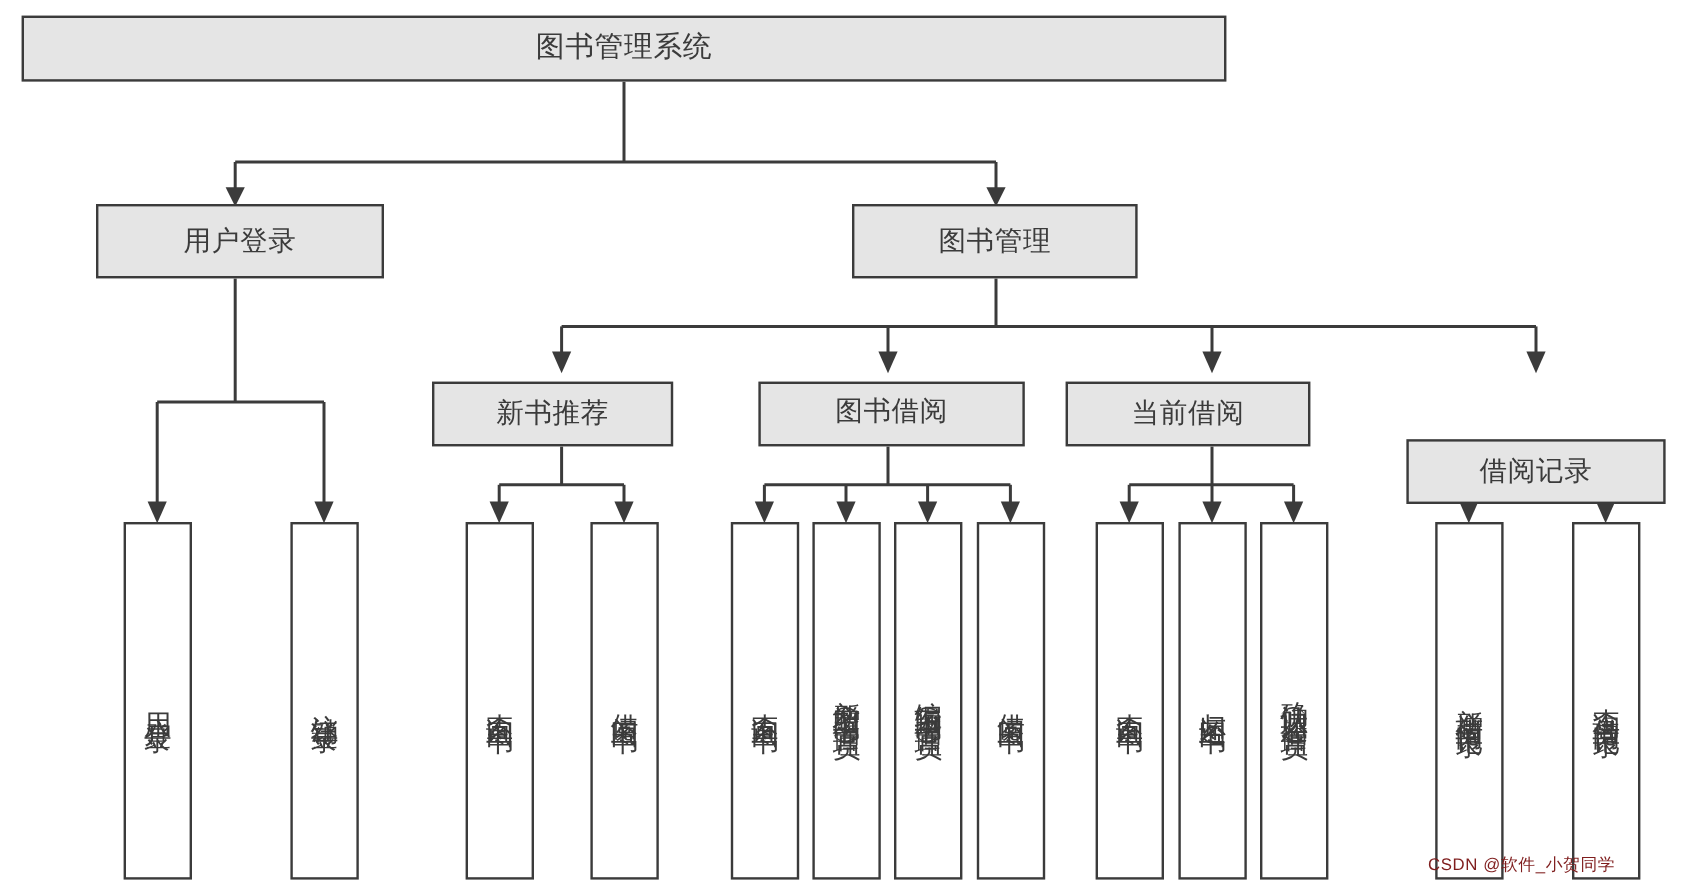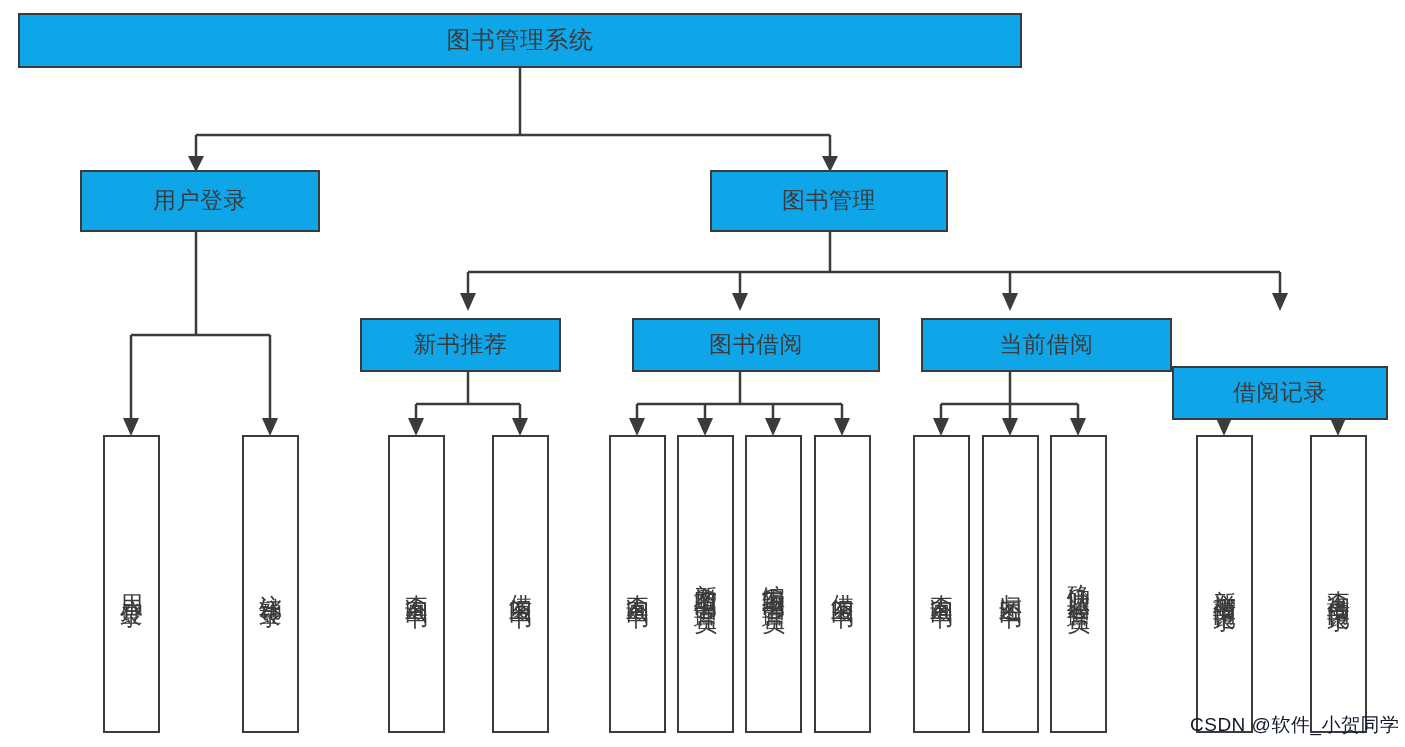--- a/index.html
+++ b/index.html
@@ -18,21 +18,21 @@
     position: absolute;
     top: 0;
     left: 0;
     width: 1405px;
     height: 747px;
   }
   .node-box {
     position: absolute;
     box-sizing: border-box;
     border: 2.5px solid #3b3b3b;
-    background: #0ea5e9;
+    background: #e5e5e5;
     display: flex;
     align-items: center;
     justify-content: center;
   }
   .node-label-h {
     font-size: 23px;
     color: #3b3b3b;
     line-height: 1.2;
     white-space: nowrap;
     letter-spacing: 0.5px;
@@ -55,22 +55,22 @@
     color: #3b3b3b;
     letter-spacing: 4px;
     line-height: 1;
     white-space: nowrap;
     text-align: center;
   }
   .watermark {
     position: absolute;
     left: 1190px;
     top: 712px;
-    font-size: 19px;
-    color: #0f172a;
+    font-size: 14px;
+    color: #7f1d1d;
     white-space: nowrap;
     letter-spacing: 0.5px;
   }
   svg.connectors {
     position: absolute;
     left: 0;
     top: 0;
     width: 1405px;
     height: 747px;
     pointer-events: none;
@@ -159,24 +159,24 @@
   <div class="node-box" style="left:80px; top:170px; width:240px; height:62px;">
     <span class="node-label-h">用户登录</span>
   </div>
   <div class="node-box" style="left:710px; top:170px; width:238px; height:62px;justify-content:center;">
     <span class="node-label-h">图书管理</span>
   </div>
 
   <div class="node-box" style="left:360px; top:318px; width:201px; height:54px;">
     <span class="node-label-h">新书推荐</span>
   </div>
-  <div class="node-box" style="left:632px; top:318px; width:248px; height:54px;">
+  <div class="node-box" style="left:632px; top:318px; width:222px; height:54px;font-family:Liberation Mono, monospace;">
     <span class="node-label-h">图书借阅</span>
   </div>
-  <div class="node-box" style="left:921px; top:318px; width:251px; height:54px;">
+  <div class="node-box" style="left:888px; top:318px; width:204px; height:54px;">
     <span class="node-label-h">当前借阅</span>
   </div>
   <div class="node-box" style="left:1172px; top:318px; width:216px; height:54px;margin-top:48px;">
     <span class="node-label-h">借阅记录</span>
   </div>
 
   <div class="leaf-box" style="left:103px; top:435px; width:57px; height:298px;">
     <span class="node-label-v">用户登录</span>
   </div>
   <div class="leaf-box" style="left:242px; top:435px; width:57px; height:298px;">

